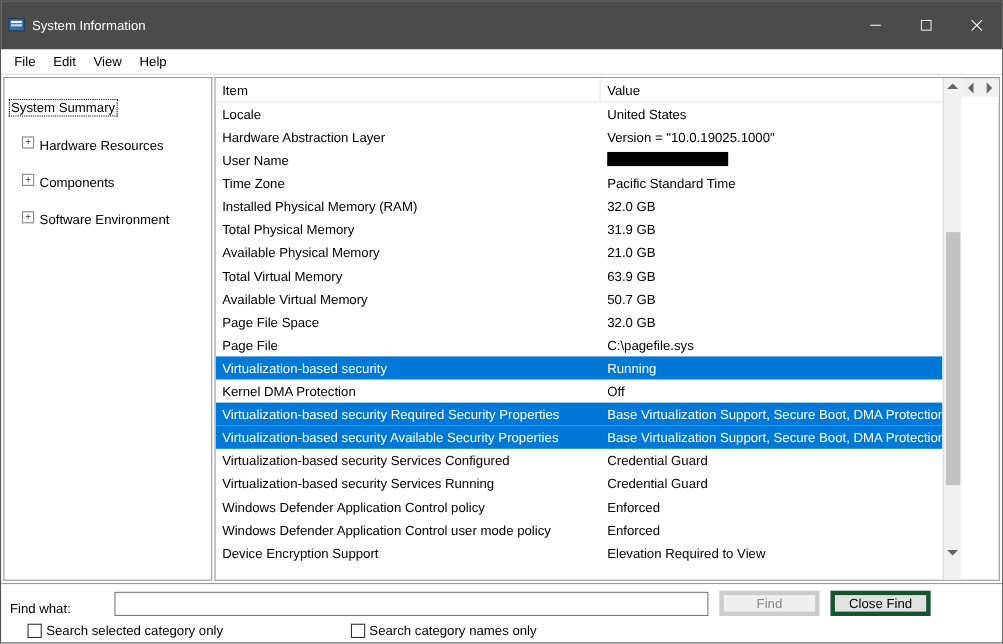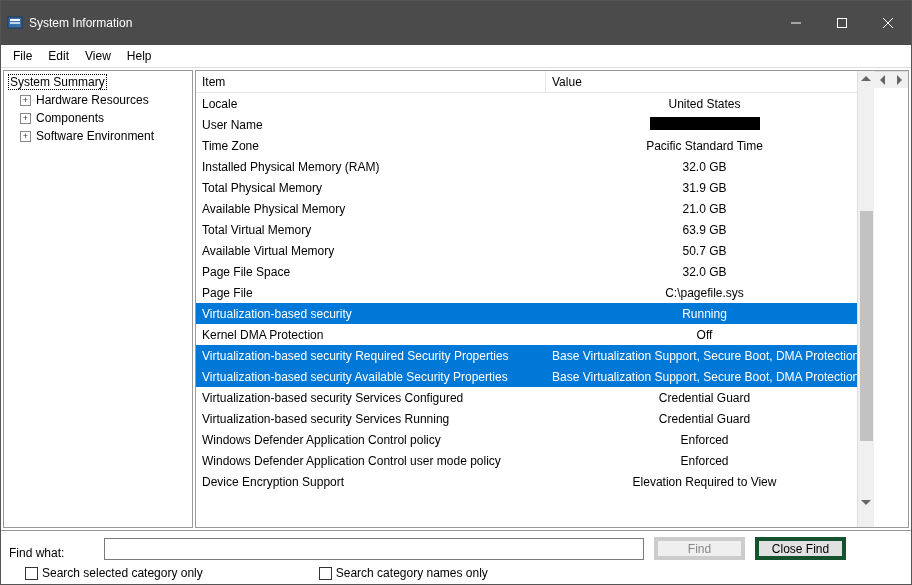--- a/index.html
+++ b/index.html
@@ -50,24 +50,25 @@
   .main { flex: 1; display: flex; min-height: 0; }
   .tree {
     width: 190px;
     border: 1px solid #999;
     margin: 2px 1px 2px 2px;
     background: #fff;
     overflow: auto;
     padding: 2px;
   }
   .tree-node {
-    display: flex; align-items: center;
+    display: flex; align-items: flex-start;
     gap: 3px;
     padding: 1px 2px;
     white-space: nowrap;
+    margin-top: 16px;
   }
   .tree-node.selected .tree-label {
     border: 1px dotted #000;
     padding: 0 1px;
   }
   .tree-node:not(.selected) .tree-label { padding: 1px 2px; }
   .expand-box {
     width: 11px; height: 11px;
     border: 1px solid #888;
     display: inline-flex; align-items: center; justify-content: center;
@@ -101,21 +102,21 @@
   }
   .col-item { width: 350px; padding-left: 6px; border-right: 1px solid #e5e5e5; height:100%; display:flex; align-items:center;}
   .col-value { flex: 1; padding-left: 6px; height:100%; display:flex; align-items:center;}
   .list-body { overflow:hidden; }
   .row {
     display: flex;
     height: 21px;
     align-items: center;
   }
   .row .c1 { width: 350px; padding-left: 6px; white-space: nowrap; overflow: hidden; }
-  .row .c2 { flex: 1; padding-left: 6px; white-space: nowrap; overflow: hidden; text-align: center; }
+  .row .c2 { flex: 1; padding-left: 6px; white-space: nowrap; overflow: hidden; }
   .row.selected { background: #0078d7; color: #fff; }
   .redacted {
     display: inline-block; width: 110px; height: 13px; background: #000;
   }
   .vscroll {
     width: 17px; background: #f0f0f0;
     border-left: 1px solid #ddd;
     position: relative;
   }
   .vscroll .track-top, .vscroll .track-bot {
@@ -244,20 +245,24 @@
         <div class="list-header">
           <div class="col-item">Item</div>
           <div class="col-value">Value</div>
         </div>
         <div class="list-body" id="list-body">
             <div class="row">
               <div class="c1">Locale</div>
               <div class="c2">United States</div>
             </div>
             <div class="row">
+              <div class="c1">Hardware Abstraction Layer</div>
+              <div class="c2">Version = "10.0.19025.1000"</div>
+            </div>
+            <div class="row">
               <div class="c1">User Name</div>
               <div class="c2"><span class="redacted"></span></div>
             </div>
             <div class="row">
               <div class="c1">Time Zone</div>
               <div class="c2">Pacific Standard Time</div>
             </div>
             <div class="row">
               <div class="c1">Installed Physical Memory (RAM)</div>
               <div class="c2">32.0 GB</div>

